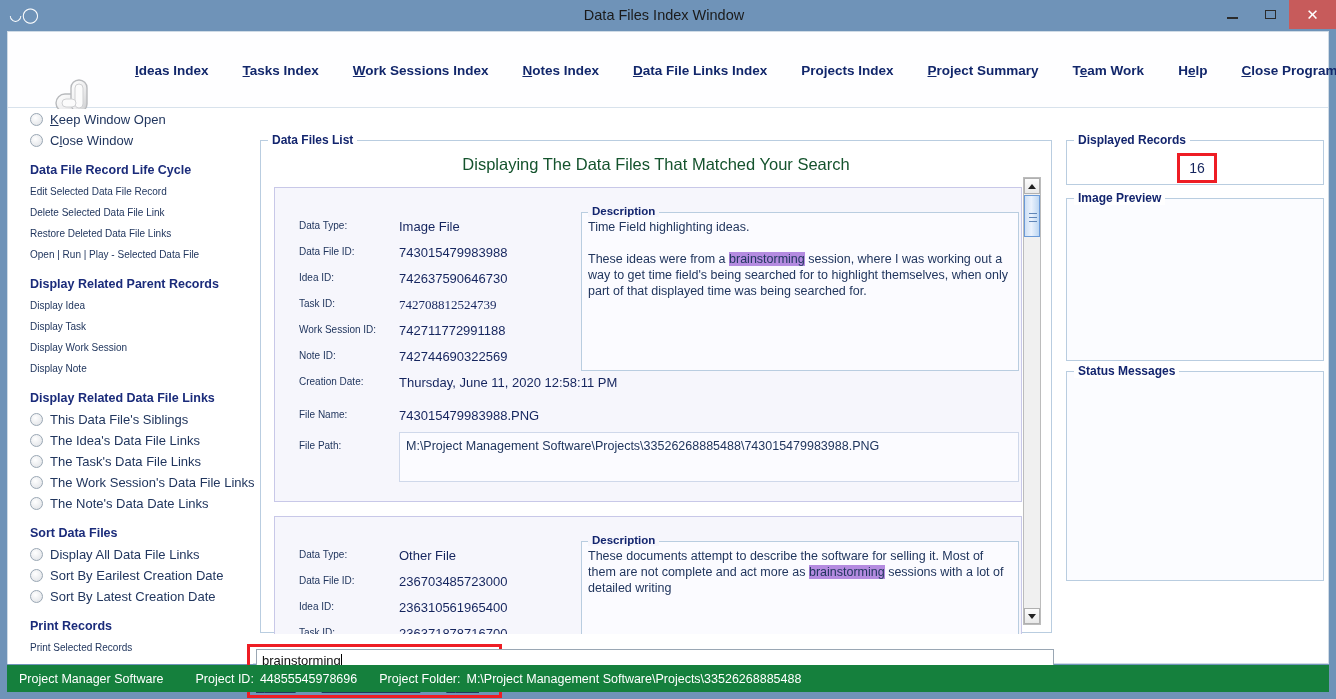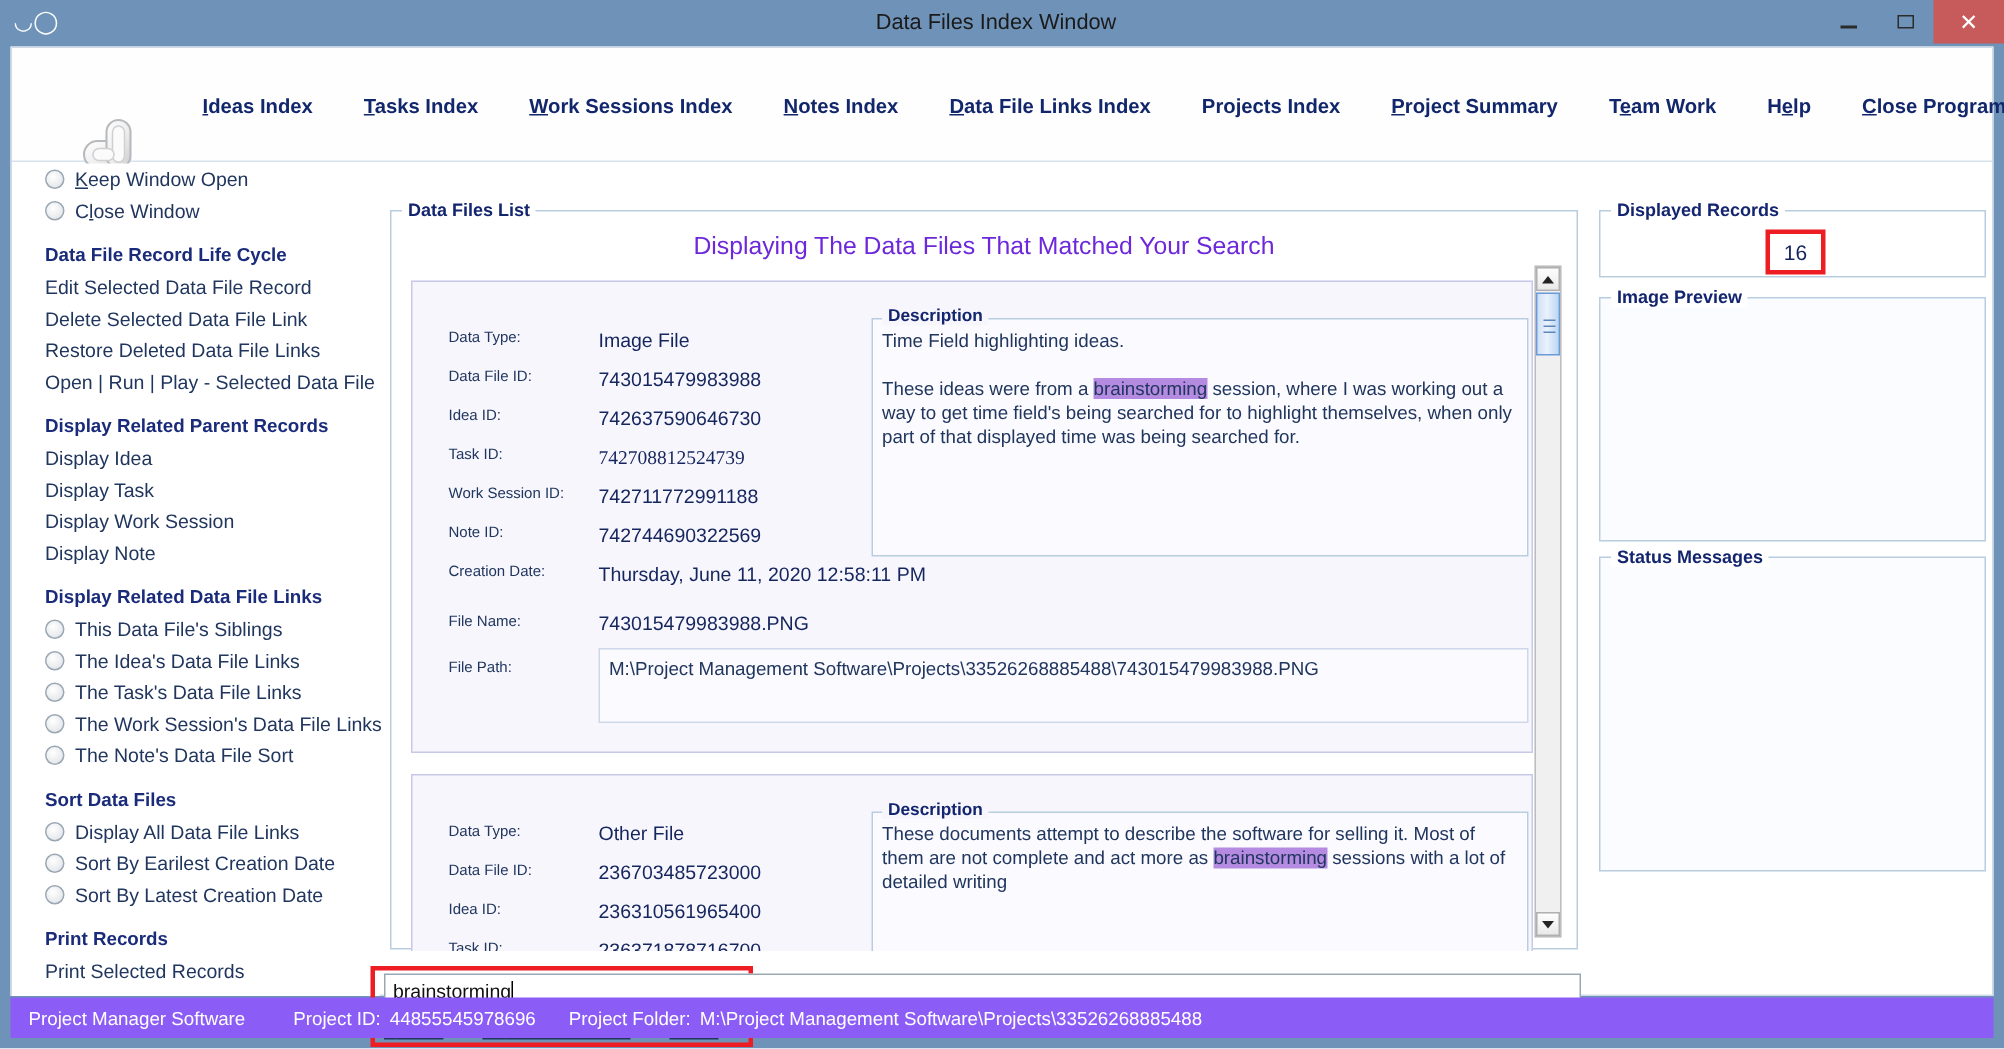--- a/index.html
+++ b/index.html
@@ -77,21 +77,21 @@
     width: 11px; height: 11px; border-radius: 50%;
     border: 1px solid #9aa7b4;
     background: radial-gradient(circle at 40% 35%, #ffffff 0%, #e7e9ec 70%, #d3d7dc 100%);
     margin-right: 7px; flex: none;
   }
   .side-head {
     font-size: 12.5px; font-weight: bold; color: #1a2b7a;
     padding-left: 22px; height: 21px; line-height: 21px; white-space: nowrap;
   }
   .side-link {
-    font-size: 13px; color: #21365e;
+    font-size: 10px; color: #21365e;
     padding-left: 22px; height: 21px; line-height: 21px; white-space: nowrap;
   }
   .side-gap { height: 9px; }
   .ul { text-decoration: underline; }
   
   .groupbox {
     position: absolute;
     border: 1px solid #b9cde0;
     box-sizing: border-box;
     background: transparent;
@@ -99,21 +99,21 @@
   .gb-legend {
     position: absolute; top: -8px; left: 7px; padding: 0 4px;
     background: #ffffff; font-size: 12px; font-weight: bold; color: #13256e;
     white-space: nowrap;
   }
   #center-group {
     left: 252px; top: 108px; width: 792px; height: 493px;
   }
   .center-title {
     position: absolute; left: 0; top: 15px; width: 792px;
-    text-align: center; font-size: 16.5px; color: #6d28d9;
+    text-align: center; font-size: 16.5px; color: #14532d;
   }
   .scrollarea {
     position: absolute; left: 252px; top: 147px; width: 792px; height: 455px;
     overflow: hidden;
   }
   
   .record {
     position: absolute;
     background: #f6f6fc;
     border: 1px solid #c8c8e8;
@@ -187,21 +187,21 @@
   .search-links {
     position: absolute; left: 248px; top: 646px; height: 18px;
     display: flex; align-items: center;
   }
   .search-link {
     font-size: 12.5px; color: #21365e; margin-right: 26px; white-space: nowrap;
   }
   
   .statusbar {
     position: absolute; left: 7px; top: 665px; width: 1322px; height: 27px;
-    background: #8b5cf6; color: #ffffff;
+    background: #15803d; color: #ffffff;
     display: flex; align-items: center;
     font-size: 12.5px;
   }
   .statusbar span { white-space: nowrap; }
   .sb-1 { margin-left: 12px; }
   .sb-2 { margin-left: 32px; }
   .sb-3 { margin-left: 22px; }
 </style>
 </head>
 <body>
@@ -290,21 +290,21 @@
       <div class="radio-row">
           <span class="radio"></span>
           <span>The Task's Data File Links</span>
         </div>
       <div class="radio-row">
           <span class="radio"></span>
           <span>The Work Session's Data File Links</span>
         </div>
       <div class="radio-row">
           <span class="radio"></span>
-          <span>The Note's Data File Sort</span>
+          <span>The Note's Data Date Links</span>
         </div>
 
       <div class="side-gap"></div>
       <div class="side-head">Sort Data Files</div>
       <div class="radio-row">
           <span class="radio"></span>
           <span>Display All Data File Links</span>
         </div>
       <div class="radio-row">
           <span class="radio"></span>

